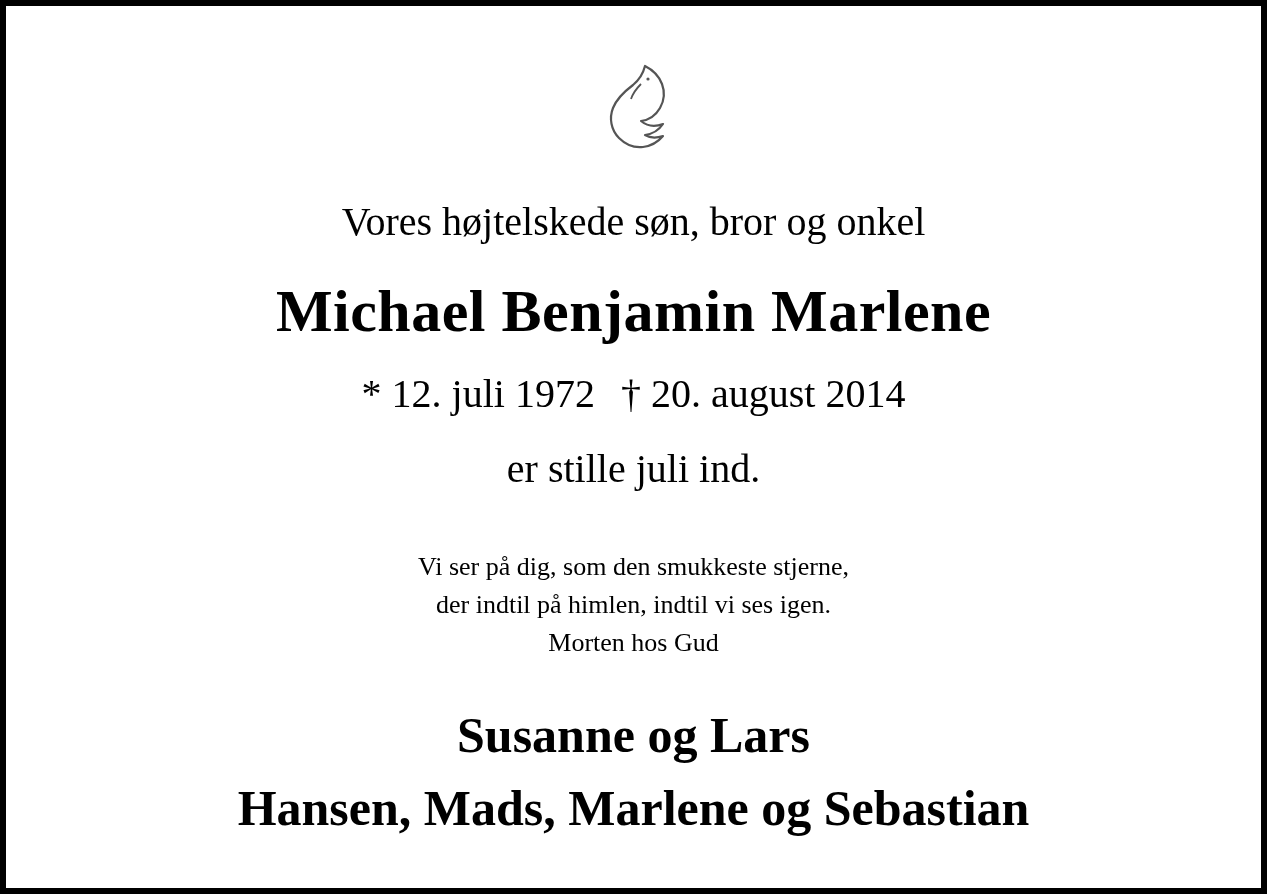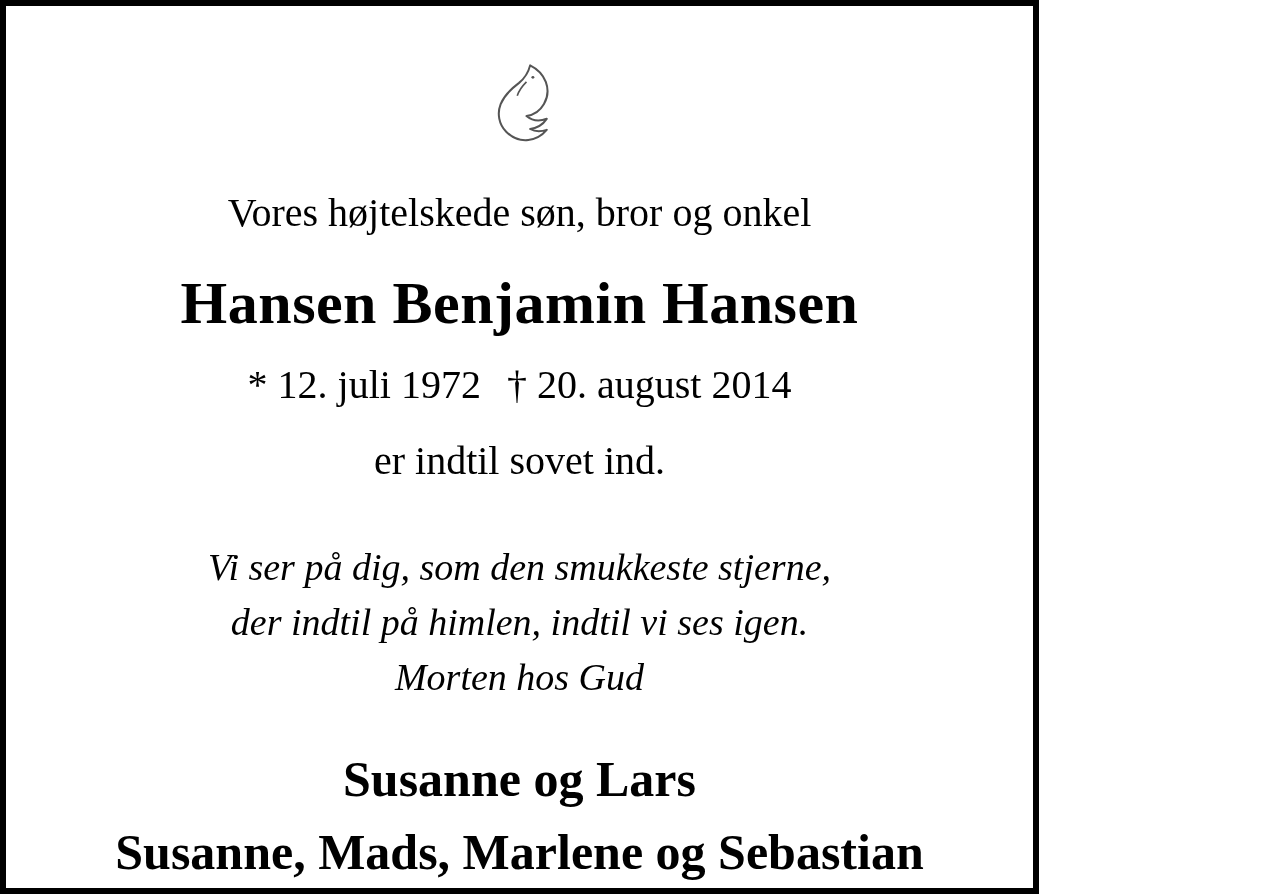--- a/index.html
+++ b/index.html
@@ -8,21 +8,21 @@
     background: #ffffff;
   }
   body {
     width: 1280px;
     height: 894px;
     font-family: "Liberation Serif", serif;
     color: #000000;
   }
   .notice {
     box-sizing: border-box;
-    width: 1039px;
+    width: 1267px;
     height: 894px;
     border: 6px solid #000000;
     background: #ffffff;
     display: flex;
     flex-direction: column;
     align-items: center;
     padding-top: 52px;
   }
   .dove {
     width: 110px;
@@ -50,22 +50,21 @@
   }
   .dates .sep {
     display: inline-block;
     width: 26px;
   }
   .sleep {
     font-size: 40px;
     margin-top: 32px;
   }
   .verse {
-    font-size: 38px;
-    font-style: italic;
+    font-size: 26px;
     margin-top: 58px;
     line-height: 1.45;
   }
   .signature {
     font-size: 50px;
     font-weight: bold;
     margin-top: 38px;
     line-height: 1.45;
   }
 </style>
@@ -75,32 +74,32 @@
 <div class="notice">
 
   <svg class="dove" viewBox="0 0 110 110">
     <path d="M66 8 C64 16 60 22 54 27 C46 33 38 40 34 50 C30 60 32 72 40 80 C46 86 55 90 64 89 C72 88 79 84 84 78 C78 80 71 80 66 77 C73 76 80 72 84 66 C76 69 68 68 62 63 C70 62 77 57 81 50 C85 43 86 34 83 26 C80 18 74 12 66 8 Z" fill="#ffffff" stroke="#555555" stroke-width="2.2" stroke-linejoin="round"></path>
     <path d="M62 26 C58 30 54 35 52 41" fill="none" stroke="#555555" stroke-width="1.8"></path>
     <circle cx="69" cy="21" r="1.6" fill="#555555"></circle>
   </svg>
 
   <div class="line intro">Vores højtelskede søn, bror og onkel</div>
 
-  <div class="line name">Hansen Benjamin Hansen</div>
+  <div class="line name">Michael Benjamin Marlene</div>
 
   <div class="line dates">
     <span>* 12. juli 1972</span><span class="sep"></span><span>† 20. august 2014</span>
   </div>
 
-  <div class="line sleep">er indtil sovet ind.</div>
+  <div class="line sleep">er stille juli ind.</div>
 
   <div class="line verse">
     <div>Vi ser på dig, som den smukkeste stjerne,</div>
     <div>der indtil på himlen, indtil vi ses igen.</div>
     <div>Morten hos Gud</div>
   </div>
 
   <div class="line signature">
     <div>Susanne og Lars</div>
-    <div>Susanne, Mads, Marlene og Sebastian</div>
+    <div>Hansen, Mads, Marlene og Sebastian</div>
   </div>
 
 </div>
 
 </body></html>

